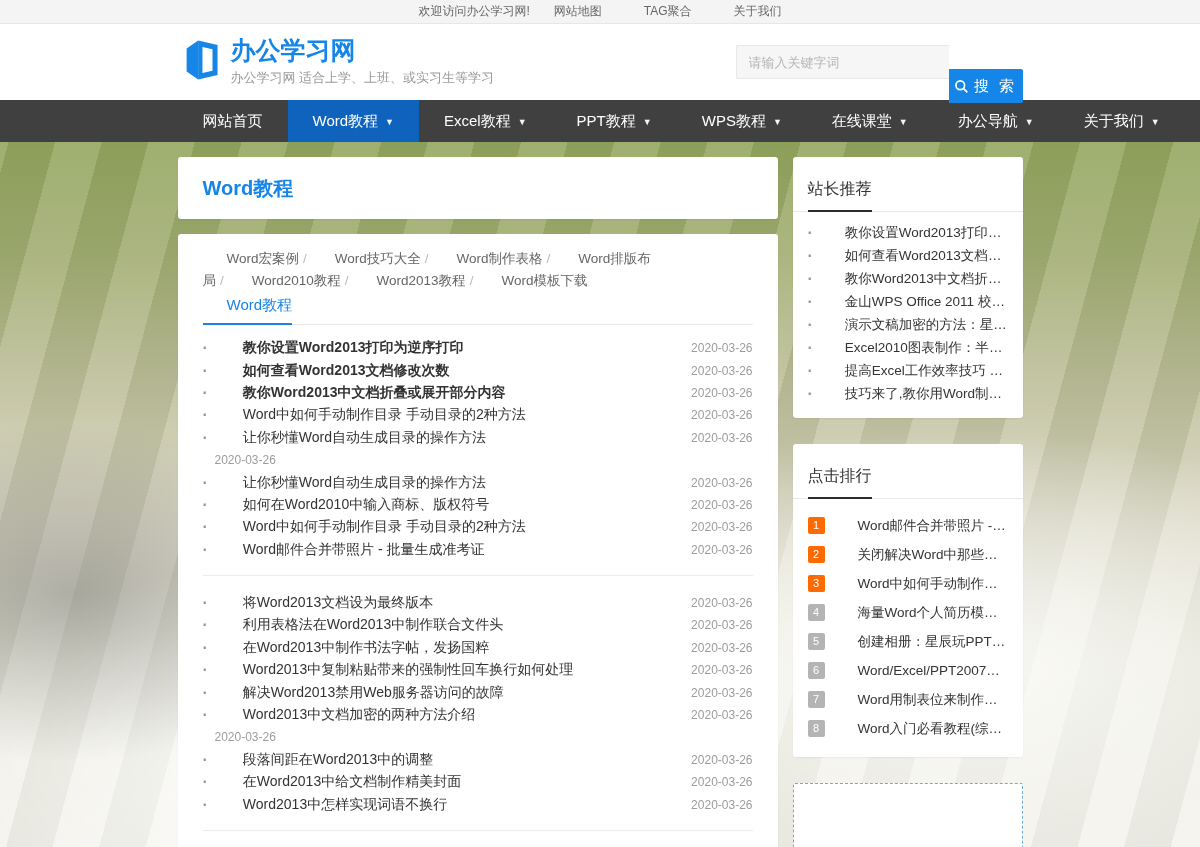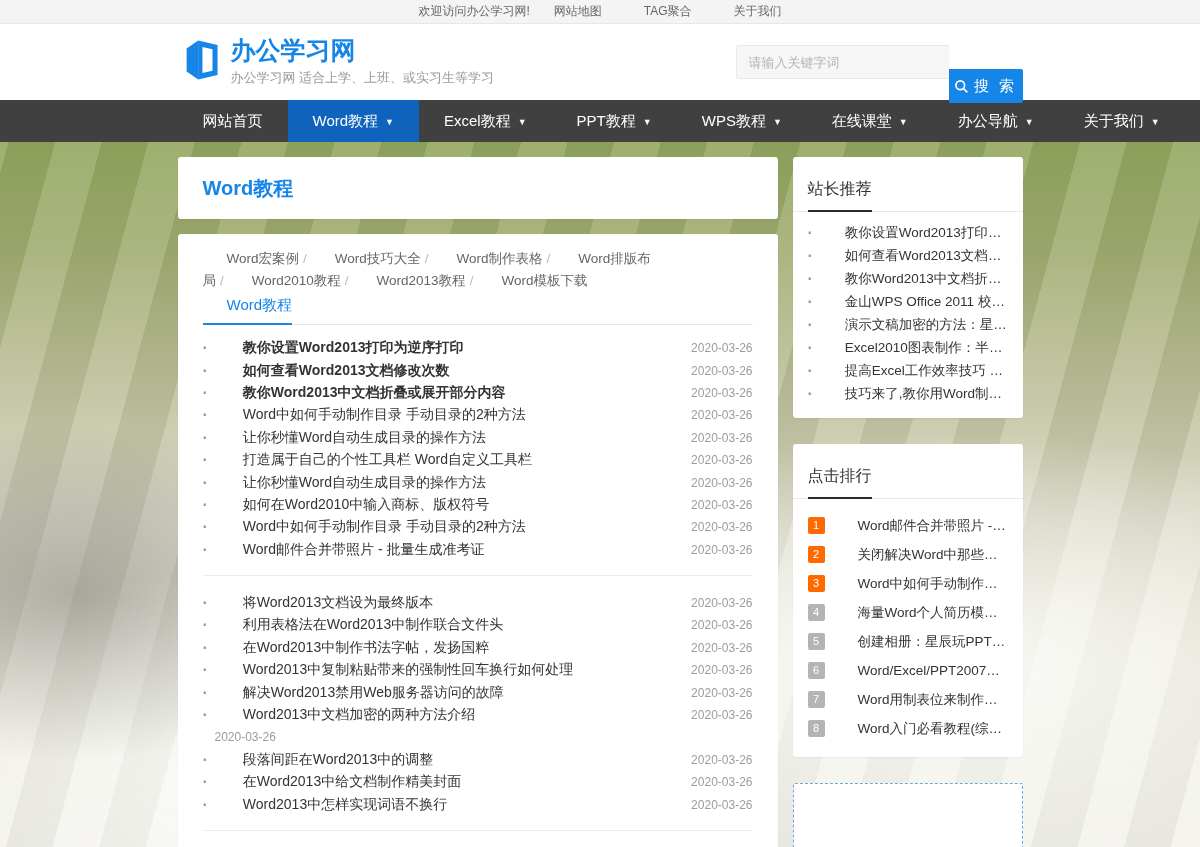--- a/index.html
+++ b/index.html
@@ -177,23 +177,20 @@
                 </span>
                 <span class="article-date">2020-03-26</span>
               </li>
               <li class="article-item">
                 <span class="article-left">
                   <a class="article-link">让你秒懂Word自动生成目录的操作方法</a>
                 </span>
                 <span class="article-date">2020-03-26</span>
               </li>
               <li class="article-item">
-                <span class="article-left">
-                  <a class="article-link">打造属于自己的个性工具栏 Word自定义工具栏</a>
-                </span>
                 <span class="article-date">2020-03-26</span>
               </li>
               <li class="article-item">
                 <span class="article-left">
                   <a class="article-link">让你秒懂Word自动生成目录的操作方法</a>
                 </span>
                 <span class="article-date">2020-03-26</span>
               </li>
               <li class="article-item">
                 <span class="article-left">

